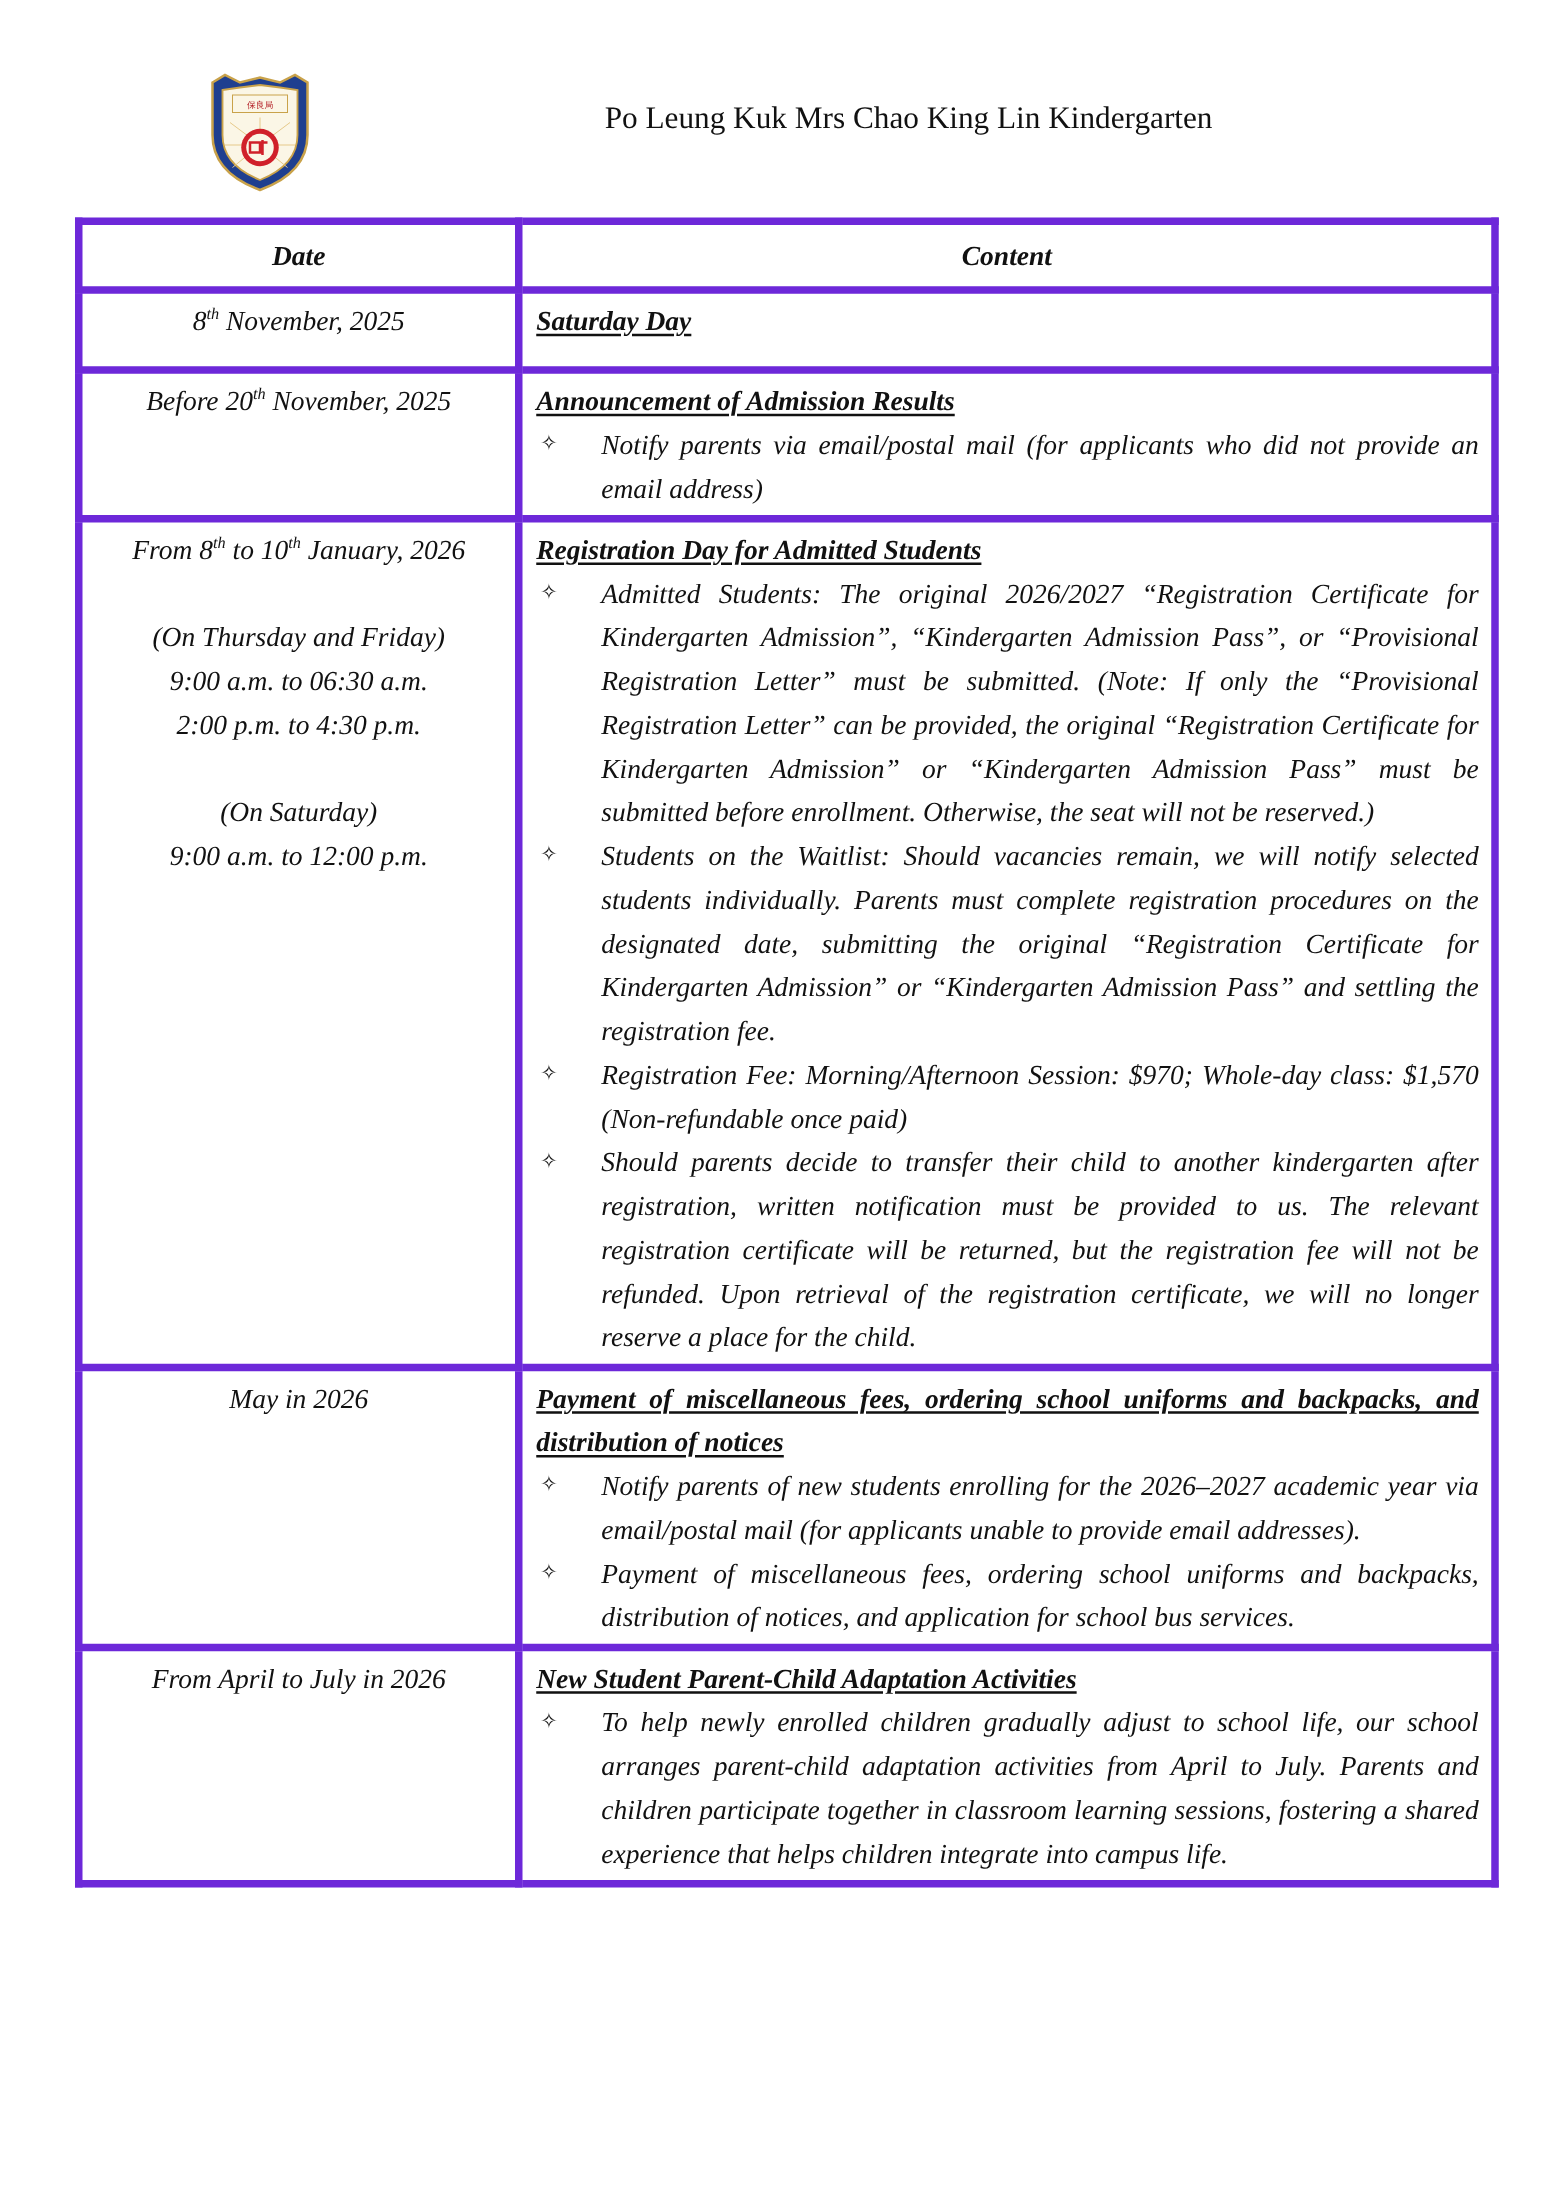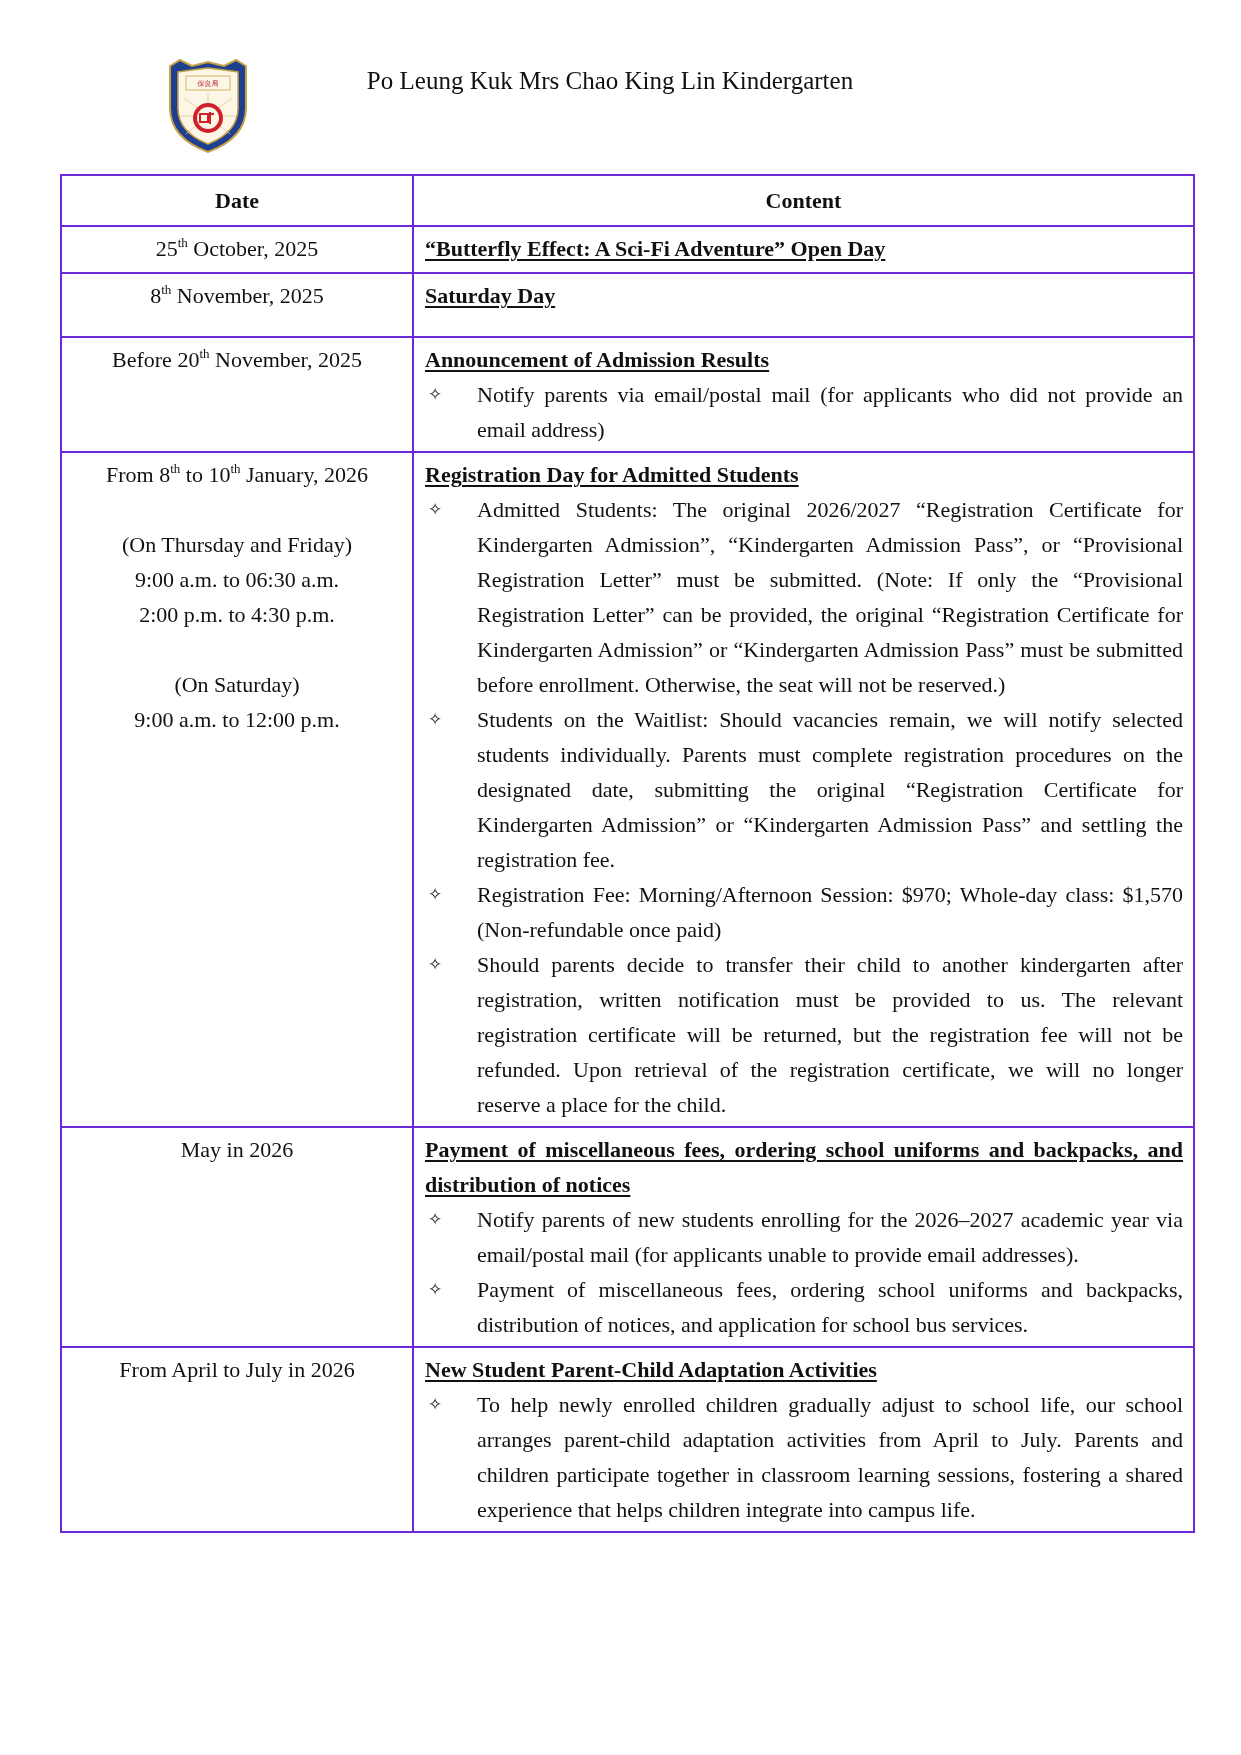--- a/index.html
+++ b/index.html
@@ -1,29 +1,29 @@
 <!DOCTYPE html>
 <html><head>
 <meta charset="utf-8">
 <style>
   html, body { margin: 0; padding: 0; background: #ffffff; }
   body {
     width: 1241px; height: 1755px; position: relative; overflow: hidden;
     font-family: "Liberation Serif", "DejaVu Serif", serif; color: #111;
   }
   .logo { position: absolute; left: 164px; top: 58px; width: 88px; height: 96px; }
-  .title-block { position: absolute; left: 250px; top: 56px; width: 720px; text-align: center; }
+  .title-block { position: absolute; left: 250px; top: 70px; width: 720px; text-align: right; }
   .title-line { font-size: 25px; line-height: 50px; height: 50px; white-space: nowrap; }
 
   table.sched {
     position: absolute; left: 60px; top: 174px; width: 1133px;
     border-collapse: collapse; table-layout: fixed;
   }
   table.sched td, table.sched th {
-    border: 2px solid #6d28d9; vertical-align: top; padding: 0;
+    border: 6px solid #6d28d9; vertical-align: top; padding: 0; font-style: italic;
   }
   col.c-date { width: 352px; }
   col.c-content { width: 781px; }
   th { font-weight: bold; font-size: 22px; height: 49px; vertical-align: middle !important; text-align: center; }
   .date-cell { text-align: center; font-size: 22px; line-height: 35px; padding-top: 4px !important; }
   .date-cell .gap { height: 35px; }
   sup { font-size: 13px; line-height: 0; vertical-align: 9px; }
   .content-cell { padding: 4px 10px 4px 11px !important; font-size: 22px; line-height: 35px; }
   .heading { font-weight: bold; text-decoration: underline; text-decoration-thickness: 2px; text-underline-offset: 3px; text-align: justify; }
   .bullet { display: flex; text-align: justify; }
@@ -64,28 +64,20 @@
   <colgroup>
       <col class="c-date">
       <col class="c-content">
     </colgroup>
   <tbody>
       <tr>
     <th>Date</th>
     <th>Content</th>
   </tr>
 
-  <tr class="h1row">
-    <td class="date-cell">
-      <span>25</span><sup>th</sup><span> October, 2025</span>
-    </td>
-    <td class="content-cell">
-      <div class="heading">“Butterfly Effect: A Sci-Fi Adventure” Open Day</div>
-    </td>
-  </tr>
 
   <tr class="h2row">
     <td class="date-cell">
       <span>8</span><sup>th</sup><span> November, 2025</span>
     </td>
     <td class="content-cell">
       <div class="heading">Saturday Day</div>
     </td>
   </tr>
 

